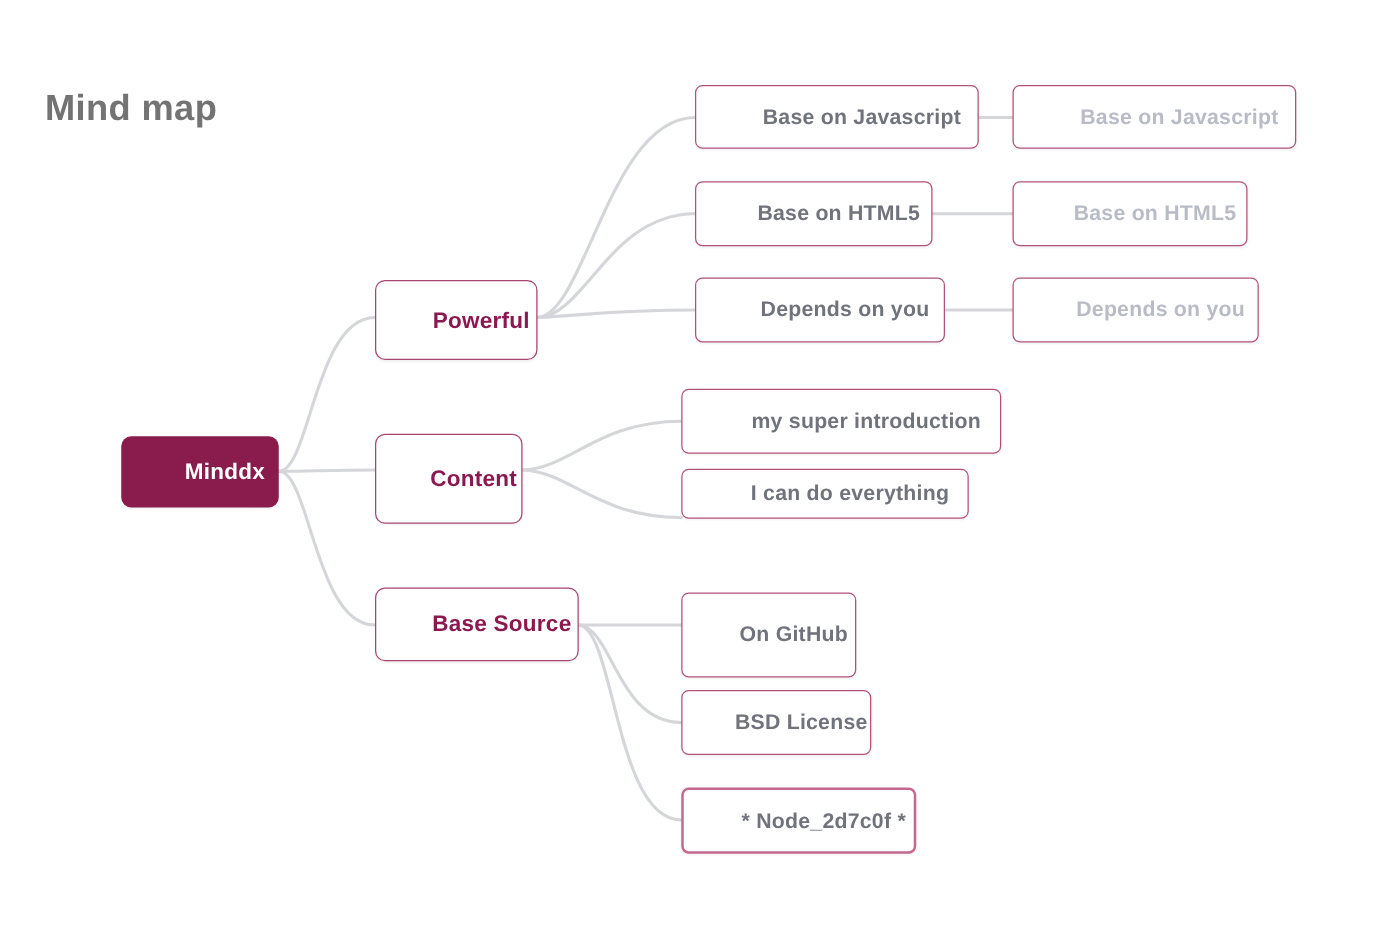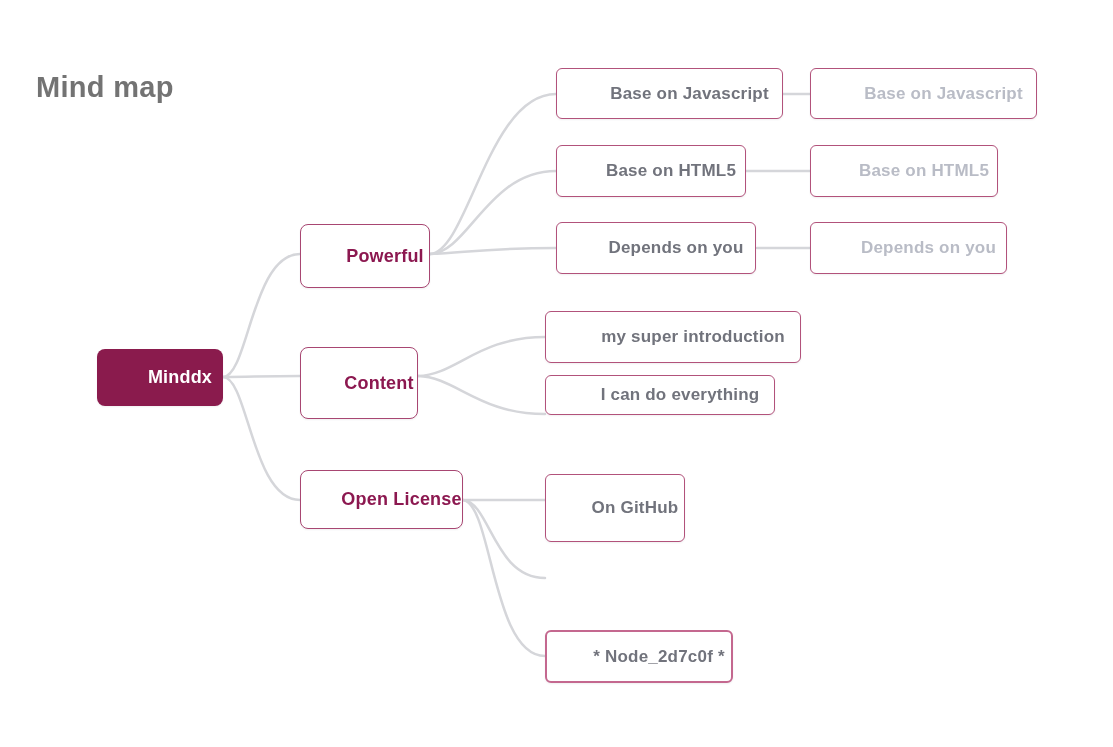--- a/index.html
+++ b/index.html
@@ -102,30 +102,31 @@
 
     <path d="M783,94 L810,94"></path>
     <path d="M746,171 L810,171"></path>
     <path d="M757,248 L810,248"></path>
   </svg>
 
   <div class="node root" style="left:97px; top:349px; width:126px; height:57px;">Minddx</div>
 
   <div class="node branch" style="left:300px; top:224px; width:130px; height:64px;">Powerful</div>
   <div class="node branch" style="left:300px; top:347px; width:118px; height:72px;">Content</div>
-  <div class="node branch" style="left:300px; top:470px; width:163px; height:59px;">Open License</div>
+  <div class="node branch" style="left:300px; top:470px; width:163px; height:59px;">Base Source</div>
 
   <div class="node leaf" style="left:556px; top:68px; width:227px; height:51px;">Base on Javascript</div>
   <div class="node leaf ghost" style="left:810px; top:68px; width:227px; height:51px;">Base on Javascript</div>
 
   <div class="node leaf" style="left:556px; top:145px; width:190px; height:52px;">Base on HTML5</div>
   <div class="node leaf ghost" style="left:810px; top:145px; width:188px; height:52px;">Base on HTML5</div>
 
   <div class="node leaf" style="left:556px; top:222px; width:200px; height:52px;">Depends on you</div>
   <div class="node leaf ghost" style="left:810px; top:222px; width:197px; height:52px;">Depends on you</div>
 
   <div class="node leaf" style="left:545px; top:311px; width:256px; height:52px;">my super introduction</div>
   <div class="node leaf" style="left:545px; top:375px; width:230px; height:40px;">I can do everything</div>
 
   <div class="node leaf" style="left:545px; top:474px; width:140px; height:68px;">On GitHub</div>
+  <div class="node leaf" style="left:545px; top:552px; width:152px; height:52px;">BSD License</div>
   <div class="node leaf highlighted" style="left:545px; top:630px; width:188px; height:53px;">* Node_2d7c0f *</div>
 
 </div>
 
 </body></html>

